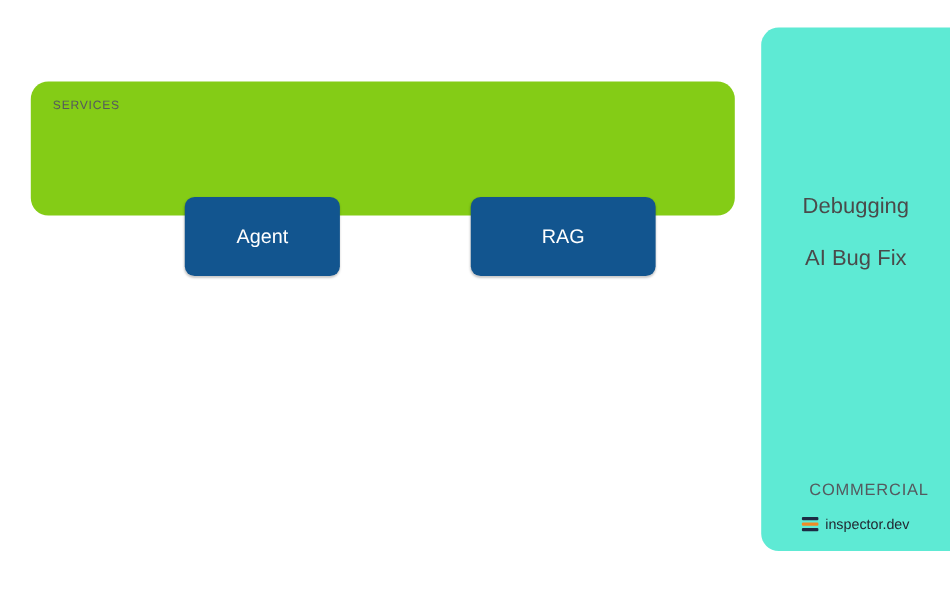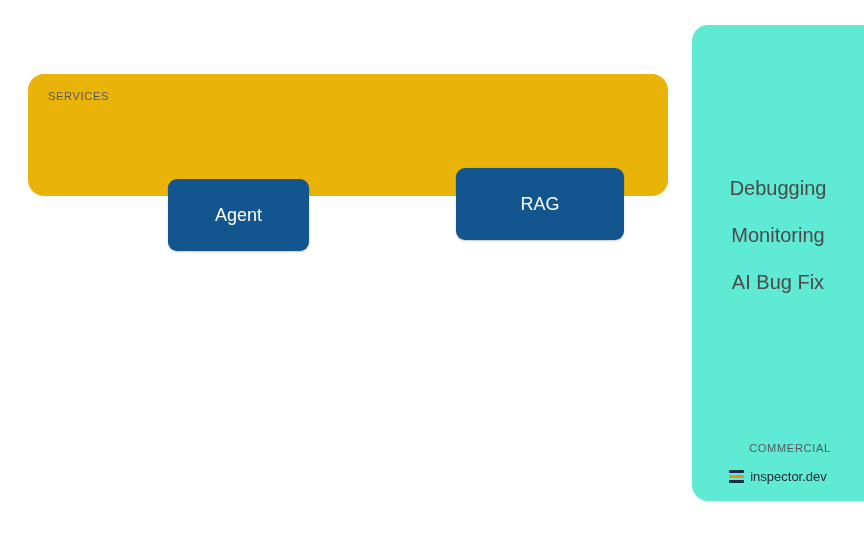--- a/index.html
+++ b/index.html
@@ -18,21 +18,21 @@
 
   .canvas {
     position: absolute;
     inset: 0;
     background: #ffffff;
   }
 
   
   .group-panel {
     position: absolute;
-    background: #eab308;
+    background: #84cc16;
     border-radius: 16px;
   }
   #panel-services {
     left: 28px;
     top: 74px;
     width: 640px;
     height: 122px;
   }
   #panel-components {
     left: 28px;
@@ -60,21 +60,21 @@
     font-size: 18px;
     display: flex;
     align-items: center;
     justify-content: center;
     text-align: center;
     box-shadow: 0 1px 2px rgba(0, 0, 0, 0.22);
     white-space: nowrap;
   }
 
   #node-agent        { left: 140px; top: 105px; width: 141px; height: 72px; }
-  #node-rag          { left: 400px; top: 94px; width: 168px; height: 72px; margin-left: 28px; }
+  #node-rag          { left: 400px; top: 105px; width: 168px; height: 72px; }
   #node-ai-provider  { left: 277px; top: 276px; width: 166px; height: 68px; }
 
   
   #sidebar {
     position: absolute;
     left: 692px;
     top: 25px;
     width: 172px;
     height: 476px;
     background: #5eead4;
@@ -101,21 +101,21 @@
   #sidebar-footer {
     position: absolute;
     bottom: 17px;
     left: 0;
     right: 0;
     display: flex;
     flex-direction: column;
     align-items: center;
   }
   #commercial-label {
-    font-size: 11px;
+    font-size: 15px;
     letter-spacing: 0.7px;
     color: #55595e;
     white-space: nowrap;
     margin-left: 24px;
   }
   #brand {
     margin-top: 15px;
     display: flex;
     align-items: center;
     gap: 6px;
@@ -149,21 +149,20 @@
     <div class="group-label">SERVICES</div>
     <div class="node" id="node-agent">Agent</div>
     <div class="node" id="node-rag">RAG</div>
   </div>
 
 
   <div id="sidebar">
 
     <div id="sidebar-features">
       <div class="sidebar-feature">Debugging</div>
-      <div class="sidebar-feature">Monitoring</div>
       <div class="sidebar-feature">AI Bug Fix</div>
     </div>
 
     <div id="sidebar-footer">
       <div id="commercial-label">COMMERCIAL</div>
       <div id="brand">
         <span id="brand-mark">
           <span class="bar-dark"></span>
           <span class="bar-accent"></span>
           <span class="bar-dark"></span>

